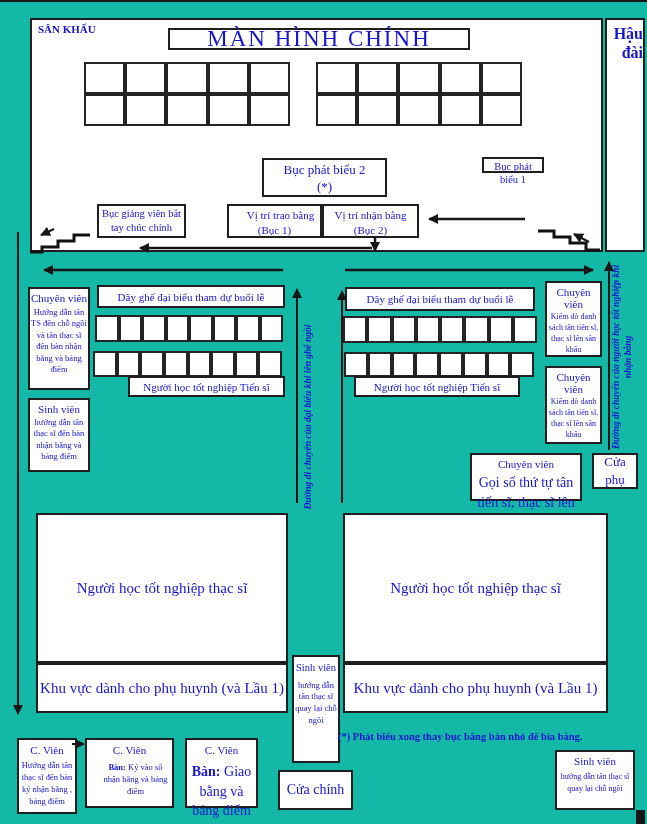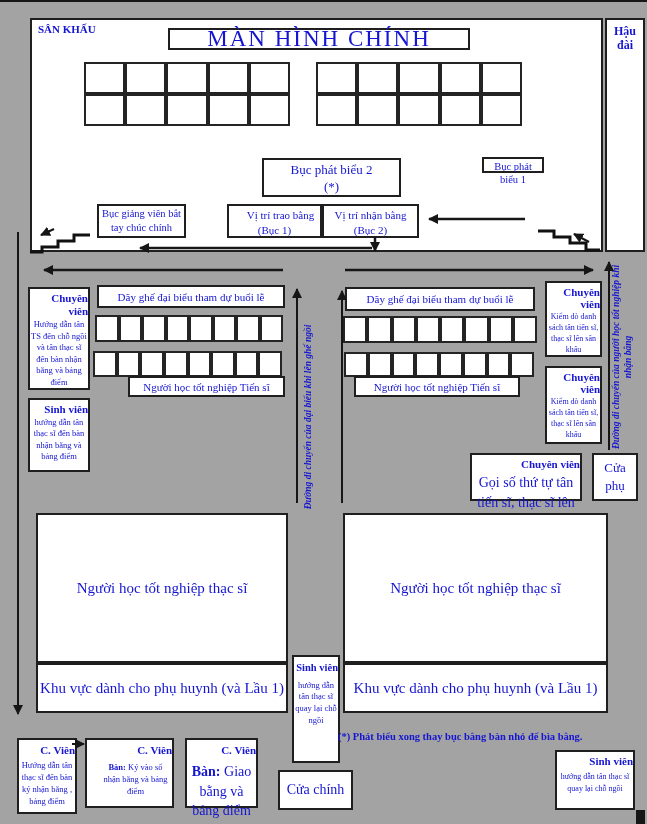--- a/index.html
+++ b/index.html
@@ -1,43 +1,43 @@
 <!DOCTYPE html>
 <html><head>
 <meta charset="utf-8">
 <style>
   html,body{margin:0;padding:0;background:#fff;}
-  #canvas{position:relative;width:647px;height:824px;background:#a3a3a3;overflow:hidden;
+  #canvas{position:relative;width:647px;height:824px;background:#14b8a6;overflow:hidden;
           font-family:"Liberation Serif","DejaVu Serif",serif;color:#1515d2;}
   .abs{position:absolute;box-sizing:border-box;}
   .box{position:absolute;box-sizing:border-box;border:2px solid #1f1f1f;background:#fff;
        text-align:center;color:#1515d2;}
   .flexc{display:flex;align-items:center;justify-content:center;}
-  .t{font-weight:bold;display:block;text-align:right;}
+  .t{font-weight:normal;display:block;}
   .body{display:block;}
   .stage-grid{position:absolute;display:grid;grid-template-columns:repeat(5,1fr);grid-auto-rows:1fr;}
   .chair-row{position:absolute;display:grid;grid-template-columns:repeat(8,1fr);grid-auto-rows:1fr;}
   .cell{border:2px solid #242424;background:#fff;}
   .rot{transform:rotate(-90deg);font-weight:bold;font-style:italic;color:#1515d2;
        text-align:center;line-height:1.25;}
   svg.overlay{position:absolute;left:0;top:0;z-index:6;pointer-events:none;}
   .note{font-weight:bold;white-space:nowrap;color:#1515d2;}
 </style>
 </head>
 <body>
 
 <div id="canvas">
 
   <div class="abs" style="left:0;top:2;width:647px;border-top:2px solid #161616;"></div>
 
   <div class="box" style="left:30px;top:18px;width:573px;height:234px;"></div>
   <div class="abs" style="left:38px;top:23px;font-size:11px;font-weight:bold;">SÂN KHẤU</div>
 
   <div class="box" style="left:605px;top:18px;width:40px;height:234px;">
-    <span style="display:block;padding-top:4px;font-size:12px;font-weight:bold;line-height:1.2;">Hậu đài</span>
+    <span style="display:block;padding-top:4px;font-size:16px;font-weight:bold;line-height:1.2;text-align:right;">Hậu đài</span>
   </div>
 
   <div class="box flexc" style="left:168px;top:28px;width:302px;height:22px;">
     <span style="font-size:23px;letter-spacing:2px;">MÀN HÌNH CHÍNH</span>
   </div>
 
   <div class="stage-grid" style="left:84px;top:62px;width:206px;height:64px;">
       <div class="cell"></div>
       <div class="cell"></div>
       <div class="cell"></div>
@@ -55,21 +55,21 @@
       <div class="cell"></div>
       <div class="cell"></div>
       <div class="cell"></div>
       <div class="cell"></div>
       <div class="cell"></div>
       <div class="cell"></div>
       <div class="cell"></div>
       <div class="cell"></div>
     </div>
 
-  <div class="box" style="left:262px;top:158px;width:139px;height:39px;font-size:13px;line-height:1.3;padding-top:2px;">
+  <div class="box" style="left:262px;top:158px;width:125px;height:39px;font-size:13px;line-height:1.3;padding-top:2px;">
     <span style="display:block;">Bục phát biểu 2</span>
     <span style="display:block;">(*)</span>
   </div>
   <div class="box" style="left:482px;top:157px;width:62px;height:16px;font-size:10.5px;line-height:1.25;padding-top:1px;">
     <span>Bục phát biểu 1</span>
   </div>
   <div class="box flexc" style="left:97px;top:204px;width:89px;height:34px;font-size:10.5px;line-height:1.3;">
     <span>Bục giảng viên bắt tay chúc chính</span>
   </div>
   <div class="box" style="left:227px;top:204px;width:95px;height:34px;font-size:11px;line-height:1.35;padding-top:2px;">
@@ -150,21 +150,21 @@
   </div>
   <div class="box" style="left:545px;top:366px;width:57px;height:78px;padding-top:3px;">
     <span class="t" style="font-size:11px;line-height:1.1;">Chuyên viên</span>
     <span class="body" style="font-size:8px;line-height:1.35;margin-top:2px;">Kiểm dò danh sách tân tiến sĩ, thạc sĩ lên sân khấu</span>
   </div>
 
   <div class="box" style="left:470px;top:453px;width:112px;height:48px;padding-top:3px;">
     <span class="t" style="font-size:11px;">Chuyên viên</span>
     <span class="body" style="font-size:14px;line-height:1.4;margin-top:3px;">Gọi số thứ tự tân tiến sĩ, thạc sĩ lên sân khấu</span>
   </div>
-  <div class="box flexc" style="left:592px;top:453px;width:46px;height:48px;font-size:13px;line-height:1.35;">
+  <div class="box flexc" style="left:592px;top:453px;width:46px;height:36px;font-size:13px;line-height:1.35;">
     <span>Cửa phụ</span>
   </div>
 
   <div class="box flexc" style="left:36px;top:513px;width:252px;height:150px;font-size:15px;">
     <span>Người học tốt nghiệp thạc sĩ</span>
   </div>
   <div class="box flexc" style="left:36px;top:663px;width:252px;height:50px;font-size:15px;">
     <span>Khu vực dành cho phụ huynh (và Lầu 1)</span>
   </div>
   <div class="box flexc" style="left:343px;top:513px;width:265px;height:150px;font-size:15px;">

